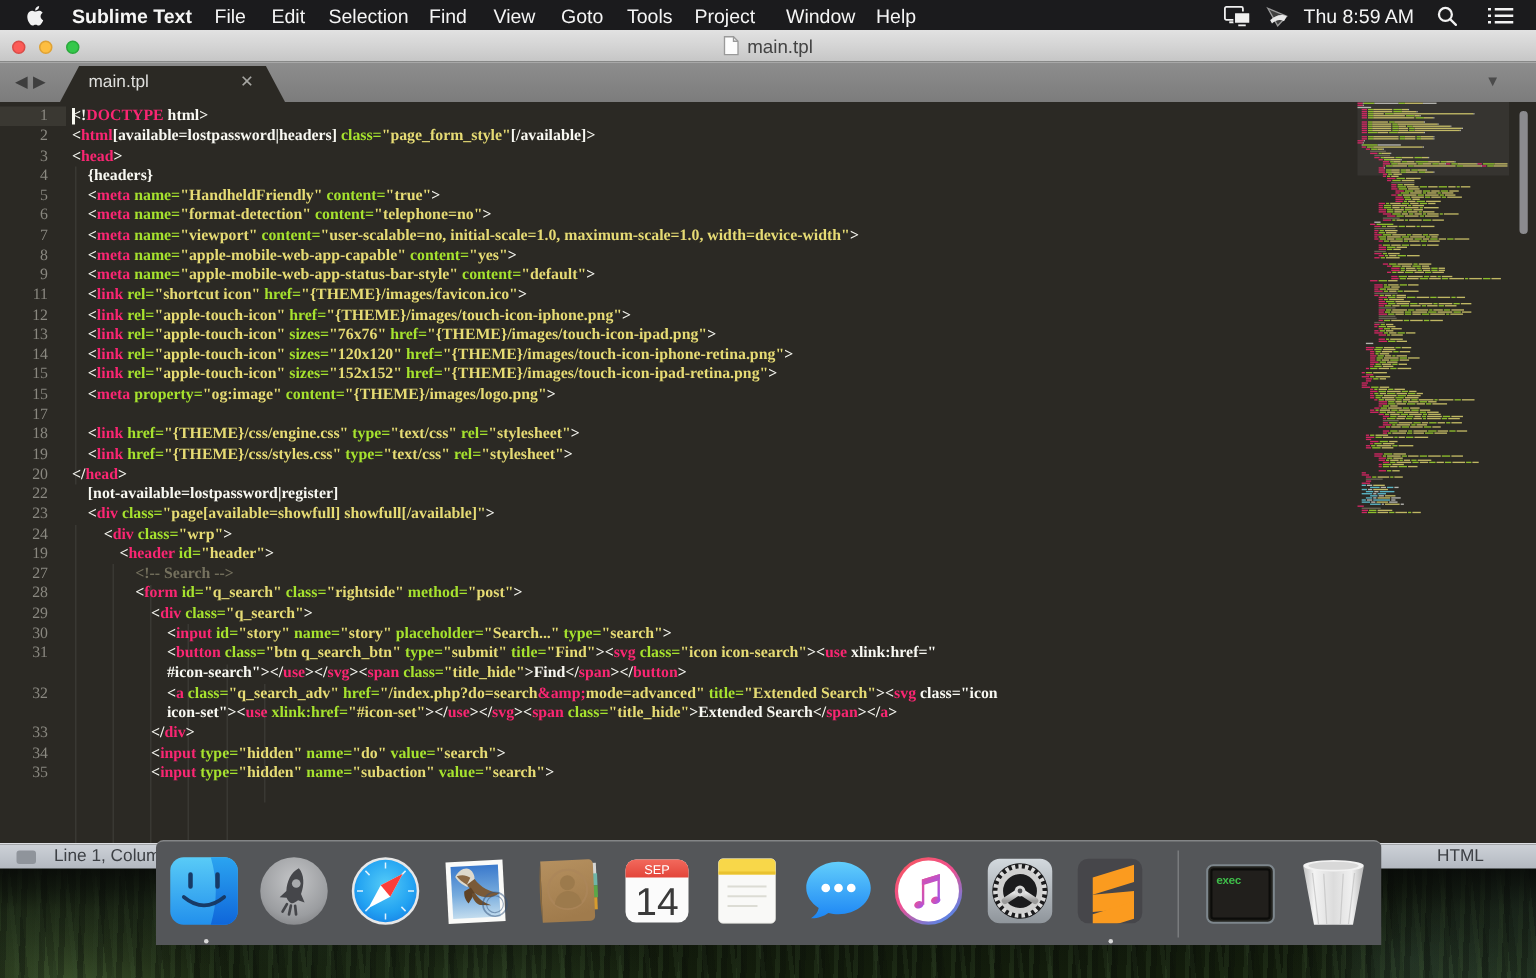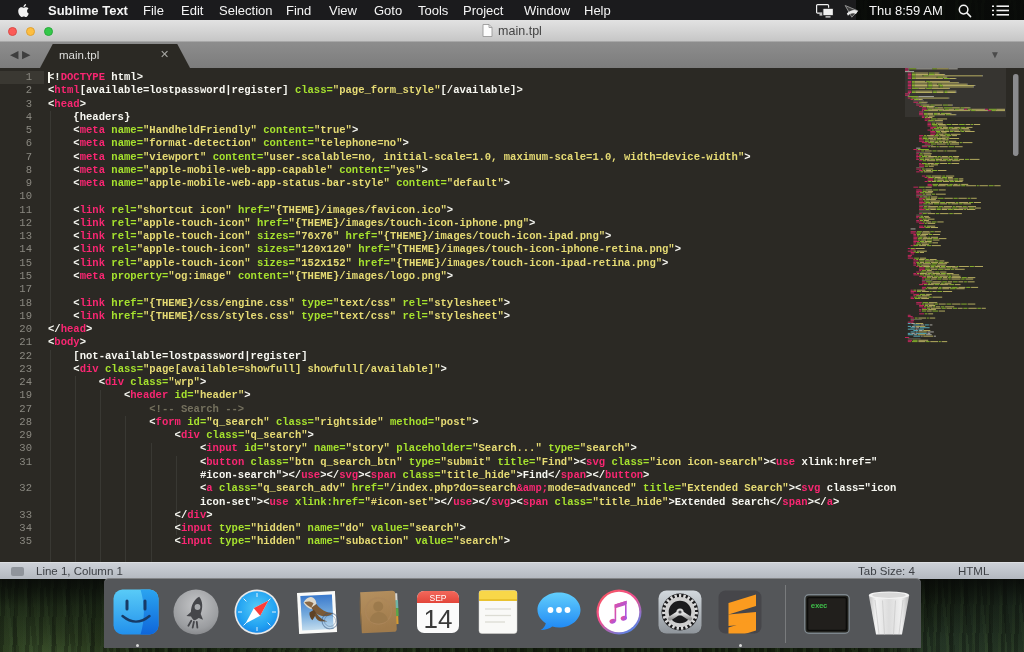--- a/index.html
+++ b/index.html
@@ -13,52 +13,52 @@
   radial-gradient(150px 90px at 50px 655px,rgba(96,128,72,.5),rgba(0,0,0,0) 72%),
   radial-gradient(110px 75px at 8px 608px,rgba(64,92,52,.5),rgba(0,0,0,0) 70%),
   radial-gradient(90px 60px at 95px 598px,rgba(46,68,40,.5),rgba(0,0,0,0) 70%),
   radial-gradient(170px 100px at 330px 662px,rgba(56,80,46,.45),rgba(0,0,0,0) 70%),
   radial-gradient(120px 80px at 200px 618px,rgba(48,70,42,.4),rgba(0,0,0,0) 70%),
   radial-gradient(210px 130px at 1005px 662px,rgba(58,82,64,.45),rgba(0,0,0,0) 72%),
   radial-gradient(140px 95px at 1020px 598px,rgba(42,62,52,.5),rgba(0,0,0,0) 70%),
   radial-gradient(90px 70px at 940px 640px,rgba(48,70,56,.45),rgba(0,0,0,0) 70%),
   linear-gradient(180deg,#0a0d0a 0%,#0f150f 55%,#131d0c 100%)}
 
-#menubar{position:absolute;left:0;top:0;width:856px;height:20px;background:#1b1b1d;color:#f5f5f5;font-size:13px}
+#menubar{position:absolute;left:0;top:0;width:1024px;height:20px;background:#1b1b1d;color:#f5f5f5;font-size:13px}
 #menubar .it{position:absolute;top:2.5px;white-space:nowrap}
 
 #titlebar{position:absolute;left:0;top:20px;width:1024px;height:22px;
  background:linear-gradient(180deg,#e2e2e2 0%,#d3d3d3 55%,#c6c6c6 100%);border-bottom:1px solid #a8a8a8}
 .tl{position:absolute;top:6.5px;width:9.5px;height:9.5px;border-radius:50%}
 #wtitle{position:absolute;top:3.5px;left:0;width:100%;text-align:center;font-size:12.5px;color:#434343}
 
 #tabbar{position:absolute;left:0;top:42px;width:1024px;height:26px;background:linear-gradient(180deg,#8d8d8d,#7c7c7c)}
 #tab{position:absolute;left:40px;top:1.5px;width:150px;height:24.5px;background:#2b2924;
  clip-path:polygon(13px 0,137px 0,150px 100%,0 100%);color:#dfdfdd;font-size:11.5px}
 #tab .t{position:absolute;left:19px;top:5px}
 #tab .x{position:absolute;left:120px;top:4px;color:#9d9d99;font-size:12px}
 .arr{position:absolute;top:6px;font-size:11px;color:#3e3e3e}
 #tabdd{position:absolute;right:24px;top:7px;color:#4b4b4b;font-size:10px}
 
 #editor{position:absolute;left:0;top:68px;width:1024px;height:494px;background:#2b2924;overflow:hidden}
-#code{position:absolute;left:0;top:3px;font-family:Liberation Mono, monospace;font-size:10.55px;line-height:13.27px;font-weight:bold}
+#code{position:absolute;left:0;top:3px;font-family:Liberation Serif, serif;font-size:10.55px;line-height:13.27px;font-weight:bold}
 .row{white-space:pre;height:13.27px}
 .ln{display:inline-block;width:32px;text-align:right;color:#8a8880;font-weight:normal}
 .cd{margin-left:16px}
 .w{color:#f8f8f2}.p{color:#f92672}.g{color:#a6e22e}.y{color:#e6db74}.c{color:#75715e}
 .guide{position:absolute;width:1px;background:rgba(255,255,255,0.07)}
 #caret{position:absolute;left:48px;top:4px;width:1.5px;height:11px;background:#f8f8f0}
 #lnhl{position:absolute;left:0;top:2.5px;width:44px;height:13.27px;background:#3a3832}
 
 #statusbar{position:absolute;left:0;top:562px;width:1024px;height:17px;
  background:linear-gradient(180deg,#cdd1d7 0%,#c0c5cc 50%,#b3b8c0 100%);border-top:1px solid #dcdee2;color:#3d4045;font-size:11.5px}
 #statusbar .sit{position:absolute;top:2px}
 #sbicon{position:absolute;left:11px;top:3.5px;width:12.5px;height:9px;border:1.4px solid #5e6océ166;border-radius:2px;background:#8f949b;border-color:#61656c}
 
-#dock{position:absolute;left:104px;top:578px;width:817px;height:70px;background:#545659;border-radius:5px 5px 0 0;border-top:1px solid rgba(255,255,255,0.28)}
+#dock{position:absolute;left:104px;top:560px;width:817px;height:70px;background:#545659;border-radius:5px 5px 0 0;border-top:1px solid rgba(255,255,255,0.28)}
 .dicon{position:absolute;top:9px;width:48px;height:48px}
 .ddot{position:absolute;top:64.5px;width:3px;height:3px;border-radius:50%;background:#d8d8d8}
 #dsep{position:absolute;left:681px;top:6px;width:1px;height:58px;background:rgba(255,255,255,0.22)}
 </style>
 </head>
 <body>
 <div id="wallpaper"></div>
 <div id="menubar">
  <svg class="it" style="left:17px;top:3px" width="13" height="15" viewBox="0 0 24 24">
   <path fill="#f2f2f2" d="M12.152 6.896c-.948 0-2.415-1.078-3.96-1.04-2.04.027-3.91 1.183-4.961 3.014-2.117 3.675-.546 9.103 1.519 12.09 1.013 1.454 2.208 3.09 3.792 3.039 1.52-.065 2.09-.987 3.935-.987 1.831 0 2.35.987 3.96.948 1.637-.026 2.676-1.48 3.676-2.948 1.156-1.688 1.636-3.325 1.662-3.415-.039-.013-3.182-1.221-3.22-4.857-.026-3.04 2.48-4.494 2.597-4.559-1.429-2.09-3.623-2.324-4.39-2.376-2-.156-3.675 1.09-4.61 1.09zM15.53 3.83c.843-1.012 1.4-2.427 1.245-3.83-1.207.052-2.662.805-3.532 1.818-.78.896-1.454 2.338-1.273 3.714 1.338.104 2.715-.688 3.559-1.701"></path>
@@ -116,40 +116,38 @@
  <div id="tab">
       <span class="t">main.tpl</span>
       <span class="x" style="font-size:11px;color:#a6a6a2">✕</span>
     </div>
  <div id="tabdd">▼</div>
 </div>
 <div id="editor">
  <div id="lnhl"></div>
  <div id="code">
 <div class="row"><span class="ln">1</span><span class="cd"><span class="w">&lt;!</span><span class="p">DOCTYPE</span><span class="w"> html&gt;</span></span></div>
-<div class="row"><span class="ln">2</span><span class="cd"><span class="w">&lt;</span><span class="p">html</span><span class="w">[available=lostpassword|register] </span><span class="g">class=</span><span class="y">"page_form_style"</span><span class="w">[/available]&gt;</span></span></div>
+<div class="row"><span class="ln">2</span><span class="cd"><span class="w">&lt;</span><span class="p">html</span><span class="w">[available=lostpassword|headers] </span><span class="g">class=</span><span class="y">"page_form_style"</span><span class="w">[/available]&gt;</span></span></div>
 <div class="row"><span class="ln">3</span><span class="cd"><span class="w">&lt;</span><span class="p">head</span><span class="w">&gt;</span></span></div>
 <div class="row"><span class="ln">4</span><span class="cd"><span class="w">    {headers}</span></span></div>
 <div class="row"><span class="ln">5</span><span class="cd"><span class="w">    &lt;</span><span class="p">meta</span><span class="w"> </span><span class="g">name=</span><span class="y">"HandheldFriendly"</span><span class="w"> </span><span class="g">content=</span><span class="y">"true"</span><span class="w">&gt;</span></span></div>
 <div class="row"><span class="ln">6</span><span class="cd"><span class="w">    &lt;</span><span class="p">meta</span><span class="w"> </span><span class="g">name=</span><span class="y">"format-detection"</span><span class="w"> </span><span class="g">content=</span><span class="y">"telephone=no"</span><span class="w">&gt;</span></span></div>
 <div class="row"><span class="ln">7</span><span class="cd"><span class="w">    &lt;</span><span class="p">meta</span><span class="w"> </span><span class="g">name=</span><span class="y">"viewport"</span><span class="w"> </span><span class="g">content=</span><span class="y">"user-scalable=no, initial-scale=1.0, maximum-scale=1.0, width=device-width"</span><span class="w">&gt;</span></span></div>
 <div class="row"><span class="ln">8</span><span class="cd"><span class="w">    &lt;</span><span class="p">meta</span><span class="w"> </span><span class="g">name=</span><span class="y">"apple-mobile-web-app-capable"</span><span class="w"> </span><span class="g">content=</span><span class="y">"yes"</span><span class="w">&gt;</span></span></div>
 <div class="row"><span class="ln">9</span><span class="cd"><span class="w">    &lt;</span><span class="p">meta</span><span class="w"> </span><span class="g">name=</span><span class="y">"apple-mobile-web-app-status-bar-style"</span><span class="w"> </span><span class="g">content=</span><span class="y">"default"</span><span class="w">&gt;</span></span></div>
-<div class="row"><span class="ln">10</span><span class="cd"></span></div>
 <div class="row"><span class="ln">11</span><span class="cd"><span class="w">    &lt;</span><span class="p">link</span><span class="w"> </span><span class="g">rel=</span><span class="y">"shortcut icon"</span><span class="w"> </span><span class="g">href=</span><span class="y">"{THEME}/images/favicon.ico"</span><span class="w">&gt;</span></span></div>
 <div class="row"><span class="ln">12</span><span class="cd"><span class="w">    &lt;</span><span class="p">link</span><span class="w"> </span><span class="g">rel=</span><span class="y">"apple-touch-icon"</span><span class="w"> </span><span class="g">href=</span><span class="y">"{THEME}/images/touch-icon-iphone.png"</span><span class="w">&gt;</span></span></div>
 <div class="row"><span class="ln">13</span><span class="cd"><span class="w">    &lt;</span><span class="p">link</span><span class="w"> </span><span class="g">rel=</span><span class="y">"apple-touch-icon"</span><span class="w"> </span><span class="g">sizes=</span><span class="y">"76x76"</span><span class="w"> </span><span class="g">href=</span><span class="y">"{THEME}/images/touch-icon-ipad.png"</span><span class="w">&gt;</span></span></div>
 <div class="row"><span class="ln">14</span><span class="cd"><span class="w">    &lt;</span><span class="p">link</span><span class="w"> </span><span class="g">rel=</span><span class="y">"apple-touch-icon"</span><span class="w"> </span><span class="g">sizes=</span><span class="y">"120x120"</span><span class="w"> </span><span class="g">href=</span><span class="y">"{THEME}/images/touch-icon-iphone-retina.png"</span><span class="w">&gt;</span></span></div>
 <div class="row"><span class="ln">15</span><span class="cd"><span class="w">    &lt;</span><span class="p">link</span><span class="w"> </span><span class="g">rel=</span><span class="y">"apple-touch-icon"</span><span class="w"> </span><span class="g">sizes=</span><span class="y">"152x152"</span><span class="w"> </span><span class="g">href=</span><span class="y">"{THEME}/images/touch-icon-ipad-retina.png"</span><span class="w">&gt;</span></span></div>
 <div class="row"><span class="ln">15</span><span class="cd"><span class="w">    &lt;</span><span class="p">meta</span><span class="w"> </span><span class="g">property=</span><span class="y">"og:image"</span><span class="w"> </span><span class="g">content=</span><span class="y">"{THEME}/images/logo.png"</span><span class="w">&gt;</span></span></div>
 <div class="row"><span class="ln">17</span><span class="cd"></span></div>
 <div class="row"><span class="ln">18</span><span class="cd"><span class="w">    &lt;</span><span class="p">link</span><span class="w"> </span><span class="g">href=</span><span class="y">"{THEME}/css/engine.css"</span><span class="w"> </span><span class="g">type=</span><span class="y">"text/css"</span><span class="w"> </span><span class="g">rel=</span><span class="y">"stylesheet"</span><span class="w">&gt;</span></span></div>
 <div class="row"><span class="ln">19</span><span class="cd"><span class="w">    &lt;</span><span class="p">link</span><span class="w"> </span><span class="g">href=</span><span class="y">"{THEME}/css/styles.css"</span><span class="w"> </span><span class="g">type=</span><span class="y">"text/css"</span><span class="w"> </span><span class="g">rel=</span><span class="y">"stylesheet"</span><span class="w">&gt;</span></span></div>
 <div class="row"><span class="ln">20</span><span class="cd"><span class="w">&lt;/</span><span class="p">head</span><span class="w">&gt;</span></span></div>
-<div class="row"><span class="ln">21</span><span class="cd"><span class="w">&lt;</span><span class="p">body</span><span class="w">&gt;</span></span></div>
 <div class="row"><span class="ln">22</span><span class="cd"><span class="w">    [not-available=lostpassword|register]</span></span></div>
 <div class="row"><span class="ln">23</span><span class="cd"><span class="w">    &lt;</span><span class="p">div</span><span class="w"> </span><span class="g">class=</span><span class="y">"page[available=showfull] showfull[/available]"</span><span class="w">&gt;</span></span></div>
 <div class="row"><span class="ln">24</span><span class="cd"><span class="w">        &lt;</span><span class="p">div</span><span class="w"> </span><span class="g">class=</span><span class="y">"wrp"</span><span class="w">&gt;</span></span></div>
 <div class="row"><span class="ln">19</span><span class="cd"><span class="w">            &lt;</span><span class="p">header</span><span class="w"> </span><span class="g">id=</span><span class="y">"header"</span><span class="w">&gt;</span></span></div>
 <div class="row"><span class="ln">27</span><span class="cd"><span class="c">                &lt;!-- Search --&gt;</span></span></div>
 <div class="row"><span class="ln">28</span><span class="cd"><span class="w">                &lt;</span><span class="p">form</span><span class="w"> </span><span class="g">id=</span><span class="y">"q_search"</span><span class="w"> </span><span class="g">class=</span><span class="y">"rightside"</span><span class="w"> </span><span class="g">method=</span><span class="y">"post"</span><span class="w">&gt;</span></span></div>
 <div class="row"><span class="ln">29</span><span class="cd"><span class="w">                    &lt;</span><span class="p">div</span><span class="w"> </span><span class="g">class=</span><span class="y">"q_search"</span><span class="w">&gt;</span></span></div>
 <div class="row"><span class="ln">30</span><span class="cd"><span class="w">                        &lt;</span><span class="p">input</span><span class="w"> </span><span class="g">id=</span><span class="y">"story"</span><span class="w"> </span><span class="g">name=</span><span class="y">"story"</span><span class="w"> </span><span class="g">placeholder=</span><span class="y">"Search..."</span><span class="w"> </span><span class="g">type=</span><span class="y">"search"</span><span class="w">&gt;</span></span></div>
 <div class="row"><span class="ln">31</span><span class="cd"><span class="w">                        &lt;</span><span class="p">button</span><span class="w"> </span><span class="g">class=</span><span class="y">"btn q_search_btn"</span><span class="w"> </span><span class="g">type=</span><span class="y">"submit"</span><span class="w"> </span><span class="g">title=</span><span class="y">"Find"</span><span class="w">&gt;&lt;</span><span class="p">svg</span><span class="w"> </span><span class="g">class=</span><span class="y">"icon icon-search"</span><span class="w">&gt;&lt;</span><span class="p">use</span><span class="w"> xlink:href="</span></span></div>
 <div class="row"><span class="ln"></span><span class="cd"><span class="w">                        #icon-search"&gt;&lt;/</span><span class="p">use</span><span class="w">&gt;&lt;/</span><span class="p">svg</span><span class="w">&gt;&lt;</span><span class="p">span</span><span class="w"> </span><span class="g">class=</span><span class="y">"title_hide"</span><span class="w">&gt;Find&lt;/</span><span class="p">span</span><span class="w">&gt;&lt;/</span><span class="p">button</span><span class="w">&gt;</span></span></div>

